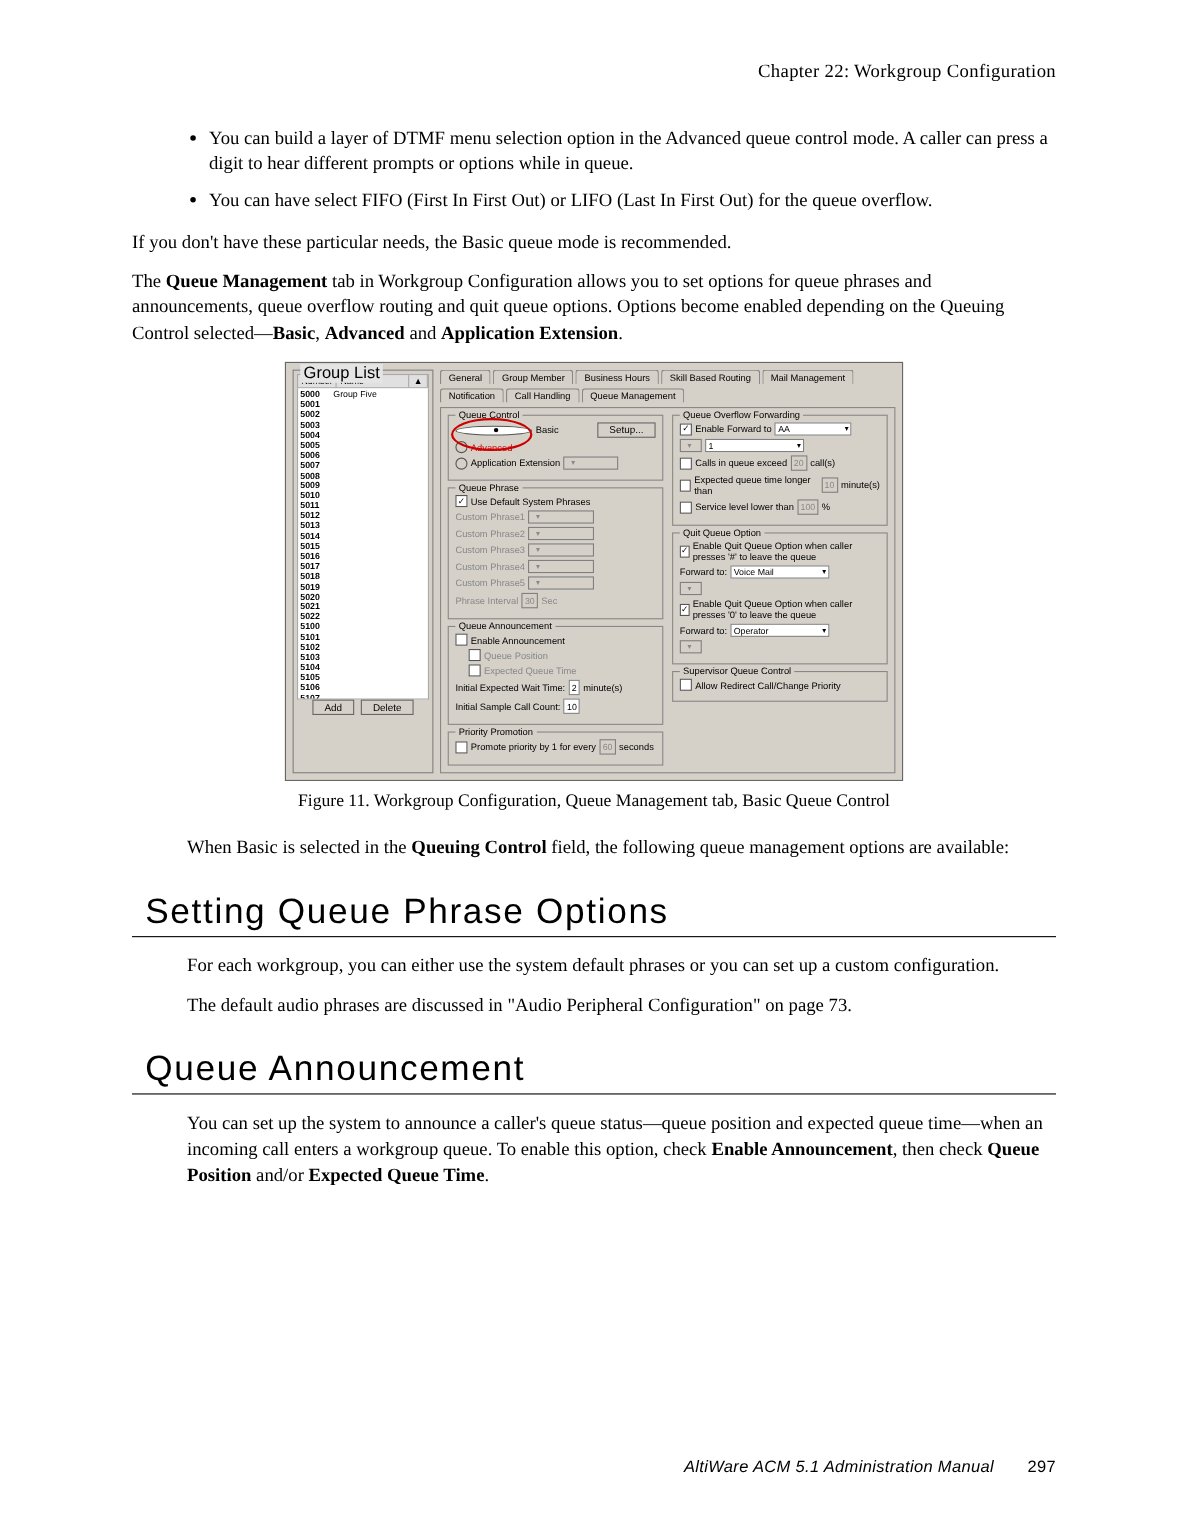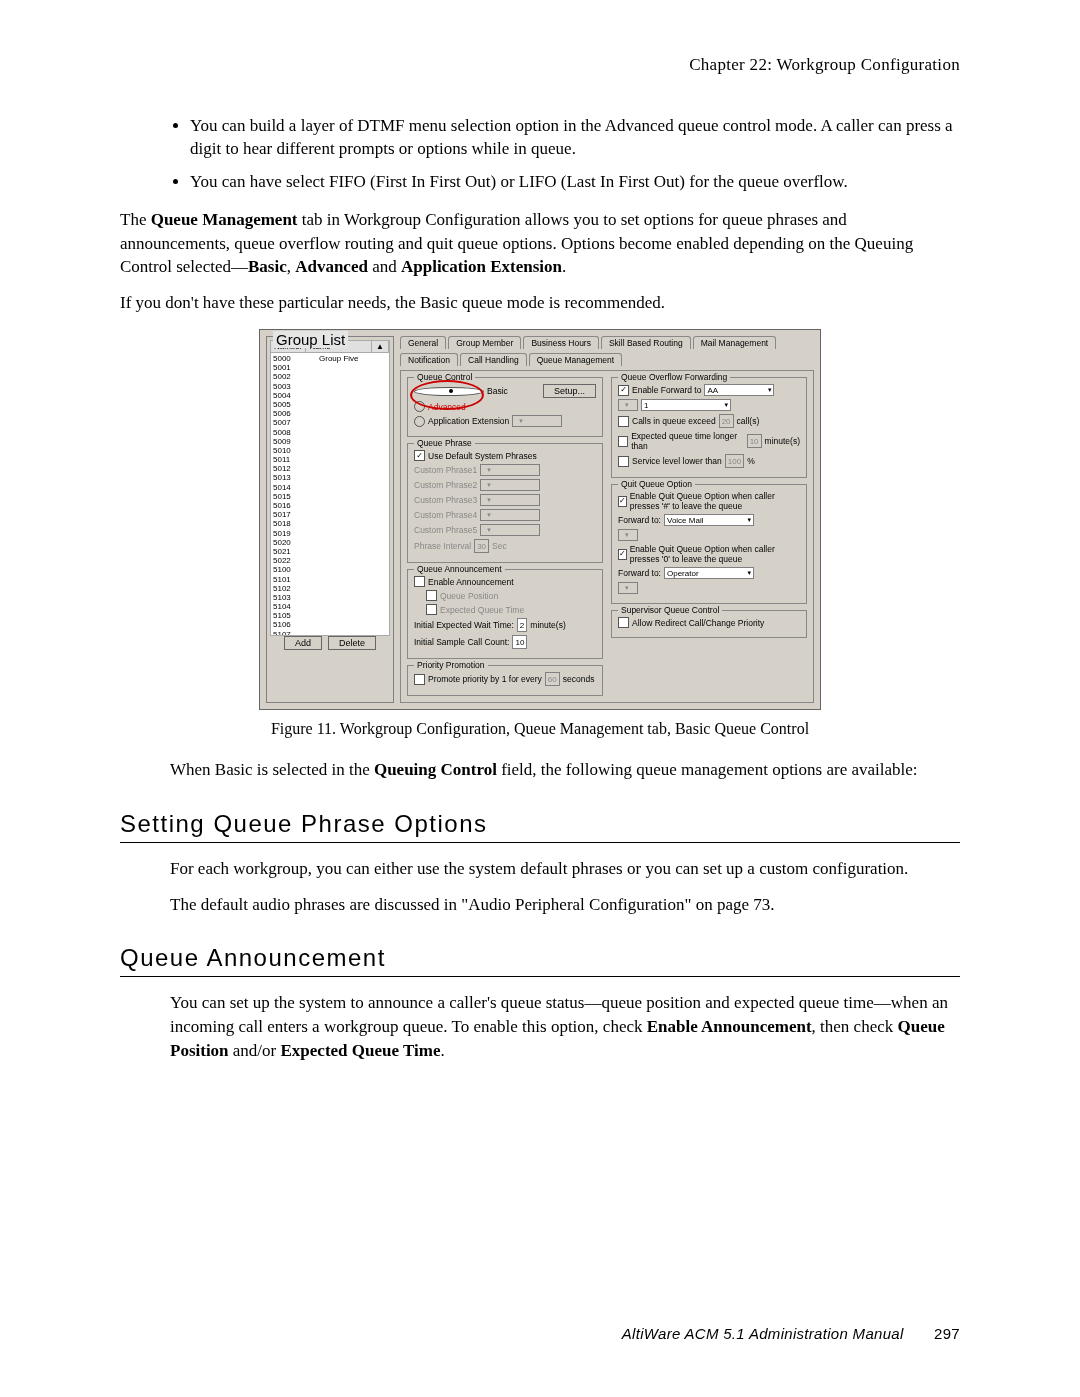--- a/index.html
+++ b/index.html
@@ -106,21 +106,21 @@
     background: #fff;
     border: 1px solid #aaa;
     border-top: none;
     height: 280px;
     overflow: hidden;
     font-size: 8px;
     line-height: 1.15;
     padding: 1px 2px;
   }
   .gl-row { display:flex; }
-  .gl-row .num { width:46px; }
+  .gl-row .num { width:30px;font-weight:bold; }
   .gl-row .nm { flex:1; }
   .gl-buttons {
     display: flex;
     justify-content: center;
     gap: 6px;
     margin-top: 0;
   }
   .btn {
     background: #d5d1c8;
     border: 1px solid #666;
@@ -205,24 +205,24 @@
     padding:0 2px;
   }
   .spin.dis{background:#d5d1c8;color:#888;}
   .figcap {
     text-align: center;
     font-size: 16px;
     margin: 10px 0 20px 0;
   }
   h2.section {
     font-family: Arial, sans-serif;
-    font-size: 24px;
+    font-size: 32px;
     font-weight: normal;
     letter-spacing: 1.5px;
-    margin: 28px 0 4px 0;
+    margin: 28px 0 4px 12px;
   }
   .hr {
     border: none;
     border-top: 1px solid #000;
     margin: 0 0 14px 0;
   }
   .footer {
     position: absolute;
     bottom: 55px;
     right: 120px;
@@ -250,25 +250,25 @@
 <div class="page">
   <div class="chap-header">Chapter 22:  Workgroup Configuration</div>
 
   <div class="body-block">
     <ul class="bullets">
       <li>You can build a layer of DTMF menu selection option in the Advanced queue control mode. A caller can press a digit to hear different prompts or options while in queue.</li>
       <li>You can have select FIFO (First In First Out) or LIFO (Last In First Out) for the queue overflow.</li>
     </ul>
   </div>
 
+  <p class="para">If you don't have these particular needs, the Basic queue mode is recommended.</p>
+
   <p class="para">
     <span>The </span><b>Queue Management</b><span> tab in Workgroup Configuration allows you to set options for queue phrases and announcements, queue overflow routing and quit queue options. Options become enabled depending on the Queuing Control selected—</span><b>Basic</b><span>, </span><b>Advanced</b><span> and </span><b>Application Extension</b><span>.</span>
   </p>
-
-  <p class="para">If you don't have these particular needs, the Basic queue mode is recommended.</p>
 
   <div class="figure-row">
     <div class="dlg">
       <div class="dlg-body">
         <div class="group-list">
           <span class="lbl">Group List</span>
           <div class="gl-head">
             <span>Number</span>
             <span style="flex:1">Name</span>
             <span style="width:10px;text-align:center;">▲</span>

